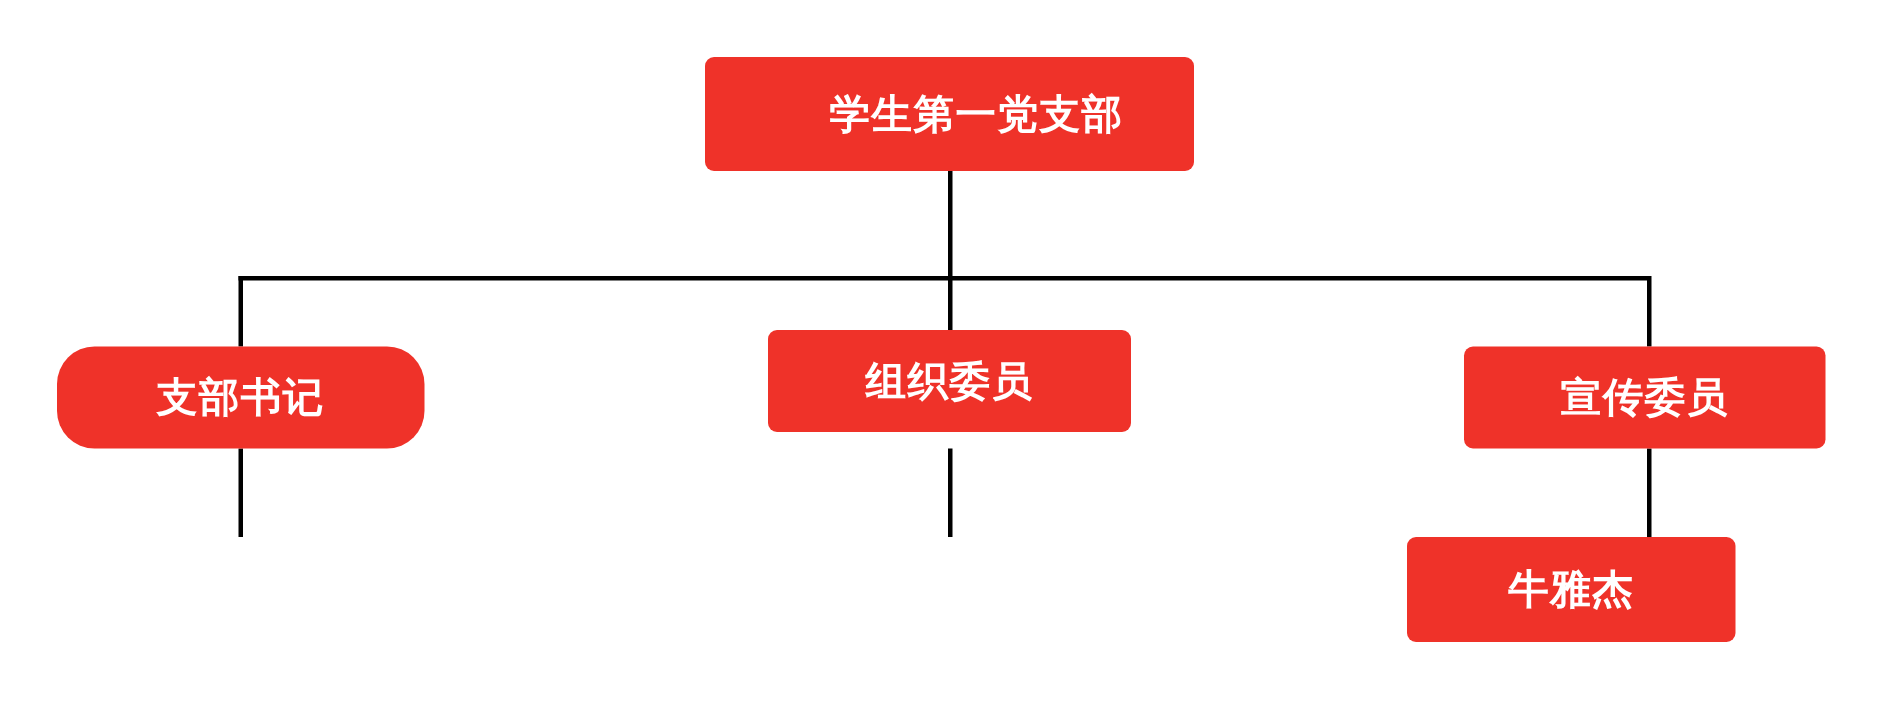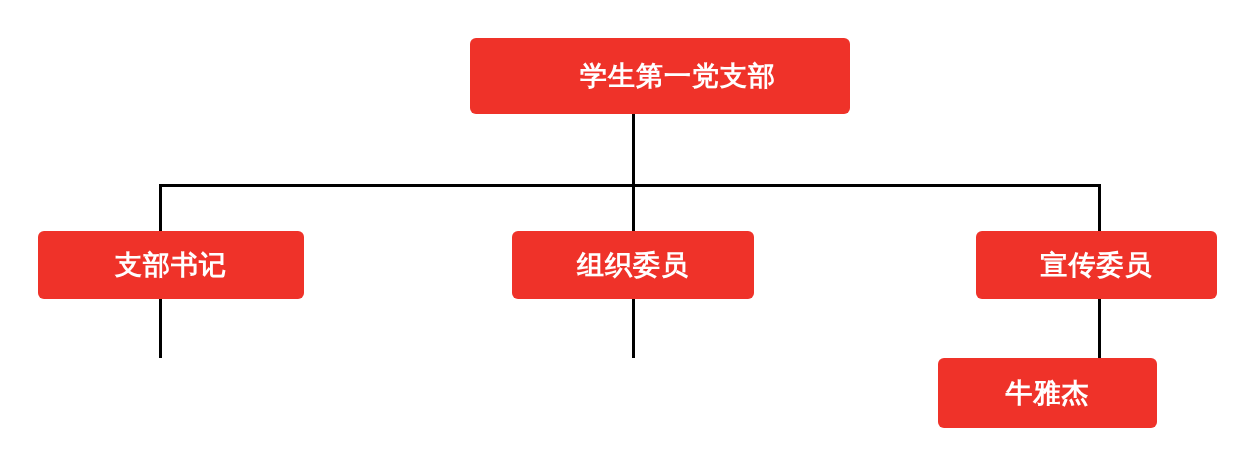--- a/index.html
+++ b/index.html
@@ -47,21 +47,21 @@
 <div class="canvas">
 
   <div class="line v" style="left:632px; top:114px; height:117px;"></div>
   <div class="line h" style="left:159px; top:184px; width:941px;"></div>
   <div class="line v" style="left:159px; top:184px; height:47px;"></div>
   <div class="line v" style="left:1098px; top:184px; height:47px;"></div>
   <div class="line v" style="left:159px; top:299px; height:59px;"></div>
   <div class="line v" style="left:632px; top:299px; height:59px;"></div>
   <div class="line v" style="left:1098px; top:299px; height:59px;"></div>
 
-  <div class="node" style="left:470px; top:38px; width:380px; height:76px;padding-left:36px;">学生第一党支部</div>
+  <div class="node" style="left:470px; top:38px; width:326px; height:76px;padding-left:36px;">学生第一党支部</div>
 
-  <div class="node" style="left:38px; top:231px; width:266px; height:68px;">支部书记</div>
-  <div class="node" style="left:512px; top:231px; width:242px; height:68px;">组织委员</div>
+  <div class="node" style="left:38px; top:231px; width:245px; height:68px;border-radius:25px;">支部书记</div>
+  <div class="node" style="left:512px; top:220px; width:242px; height:68px;">组织委员</div>
   <div class="node" style="left:976px; top:231px; width:241px; height:68px;">宣传委员</div>
 
   <div class="node" style="left:938px; top:358px; width:219px; height:70px;">牛雅杰</div>
 
 </div>
 
 </body></html>

